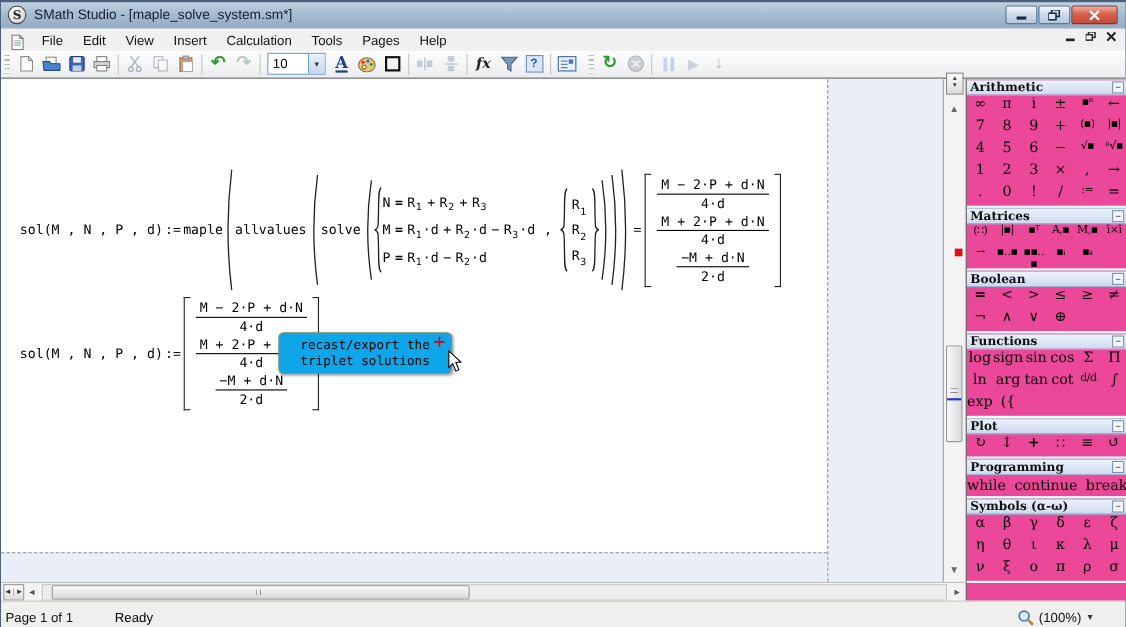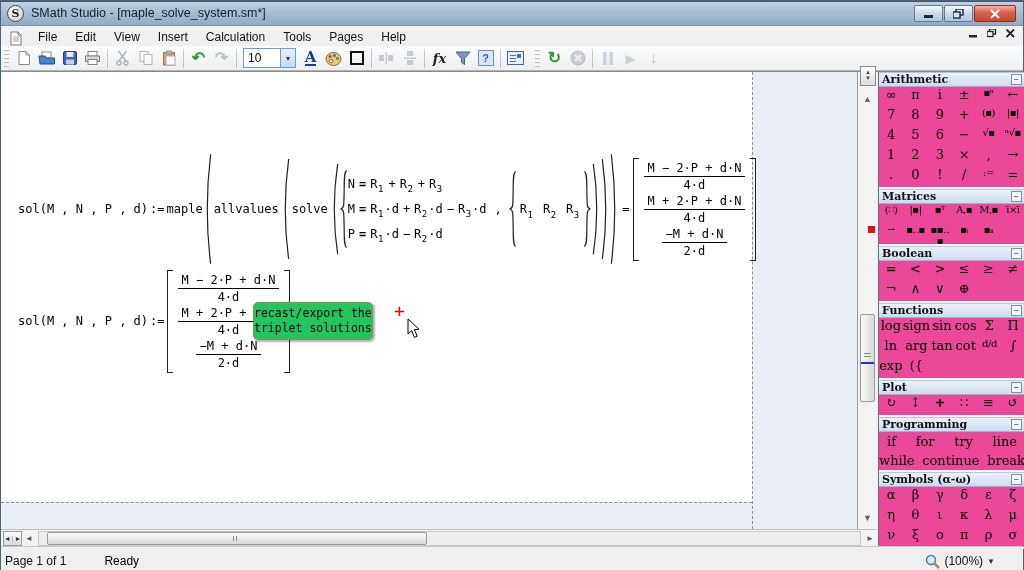--- a/index.html
+++ b/index.html
@@ -48,29 +48,29 @@
   
   .math { font-family:"DejaVu Sans Mono", monospace; font-size:12px; color:#000; }
   .expr { position:absolute; display:flex; align-items:center; }
   .mrowline { display:flex; align-items:center; height:25px; white-space:pre; }
   .sub { font-size:9px; position:relative; top:5px; margin:0 1px 0 0.5px; }
   .op { margin:0 4px; }
   .beq { font-weight:bold; margin:0 4px; }
   .frac { display:flex; flex-direction:column; align-items:center; }
   .num { border-bottom:1px solid #000; padding:0 4px 1px; white-space:pre; }
   .den { padding-top:1px; white-space:pre; }
-  .vecstack { display:flex; flex-direction:row; gap:9px; align-items:center; }
+  .vecstack { display:flex; flex-direction:column; gap:9px; align-items:center; }
   .mat { display:flex; align-items:stretch; }
   .bkl { width:6px; border:1.4px solid #222; border-right:none; }
   .bkr { width:6px; border:1.4px solid #222; border-left:none; }
   .matbody { display:flex; flex-direction:column; gap:2px; justify-content:flex-start; padding:3px 5px; align-items:center; }
   svg.par { display:block; }
   .flip { transform:scaleX(-1); }
   .syscol { display:flex; flex-direction:column; }
-  .tooltip { position:absolute; background:#22c55e; border:1px solid #8e8e62; border-radius:5px; padding:3px 0; font-family:"DejaVu Sans Mono", monospace; font-size:11.5px; line-height:15px; box-shadow:1.5px 1.5px 2px rgba(0,0,0,.3); white-space:pre; }
+  .tooltip { position:absolute; background:#0ea5e9; border:1px solid #8e8e62; border-radius:5px; padding:3px 19px; font-family:"DejaVu Sans Mono", monospace; font-size:11.5px; line-height:15px; box-shadow:1.5px 1.5px 2px rgba(0,0,0,.3); white-space:pre; }
   .redplus { position:absolute; color:#e60000; font:18px "DejaVu Sans Mono", monospace; }
 
   
   #vscroll { position:absolute; left:856px; top:0; width:20px; height:457px; background:#f3f3f3; border-left:1px solid #9a9a9a; }
   .vsplit { position:absolute; left:2px; top:-6px; width:16px; height:20px; border:1px solid #8a8a8a; background:linear-gradient(#fcfcfc,#dcdcdc); font-size:6px; color:#444; text-align:center; line-height:6px; padding-top:2px; }
   .arrmark { position:absolute; left:4px; width:11px; text-align:center; color:#666; font-size:9px; }
   .vthumb { position:absolute; left:2px; top:242px; width:15px; height:88px; border:1px solid #9a9a9a; border-radius:2px; background:linear-gradient(90deg,#fafafa,#d9d9d9); }
   .vthumb .gripl { position:absolute; left:3px; right:3px; top:38px; height:6px; background:repeating-linear-gradient(#8c8c8c 0 1px, transparent 1px 3px); }
   .bluemark { position:absolute; left:0; right:0; top:47px; height:2px; background:#2a35c8; }
   .redsq { position:absolute; left:10px; top:154px; width:7px; height:7px; background:#dd1111; }
@@ -535,26 +535,20 @@
           <span class="pc">≡</span>
           <span class="pc">↺</span>
         </div>
       </div>
 
       <div class="panel">
         <div class="ph">
             <span>Programming</span>
             <span class="collapse">−</span>
           </div>
-        <div class="prow">
-          <span class="pc">if</span>
-          <span class="pc">for</span>
-          <span class="pc">try</span>
-          <span class="pc">line</span>
-        </div>
         <div class="prow" style="padding:0 0">
           <span class="pc">while</span>
           <span class="pc">continue</span>
           <span class="pc">break</span>
         </div>
       </div>
 
       <div class="panel">
         <div class="ph">
             <span>Symbols (α-ω)</span>

